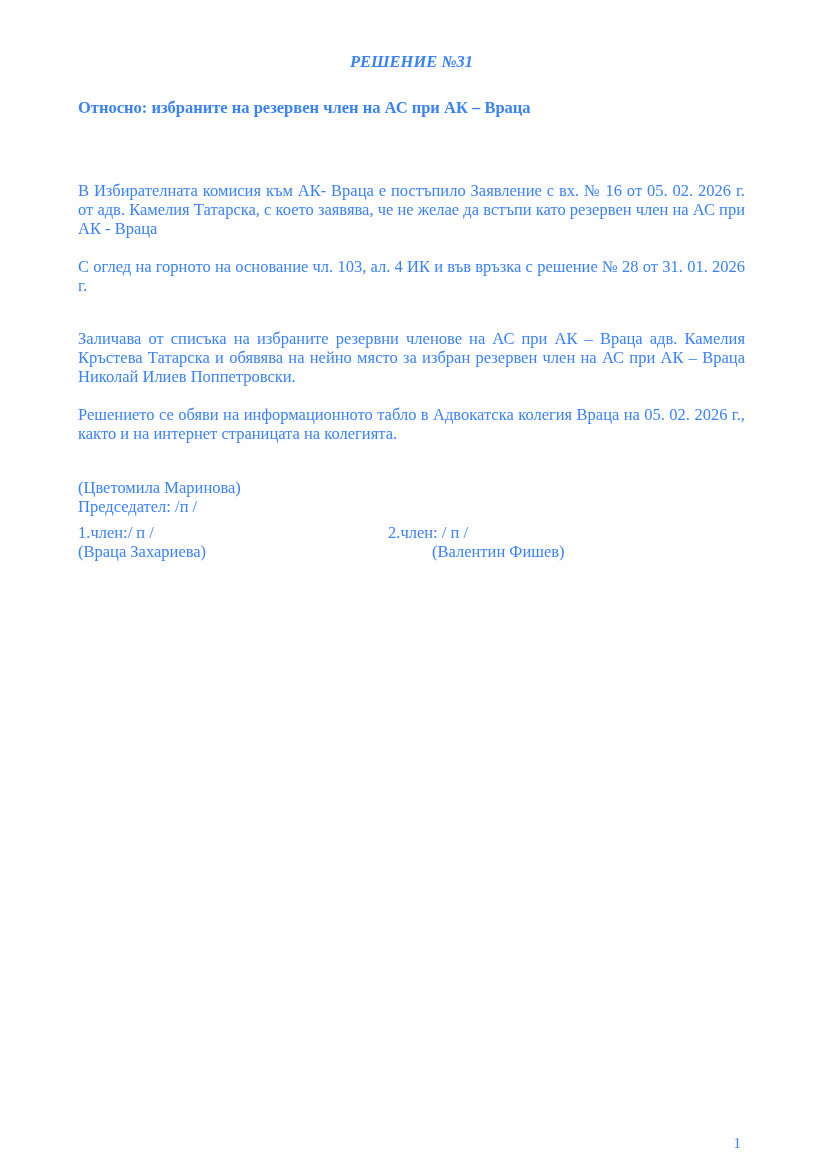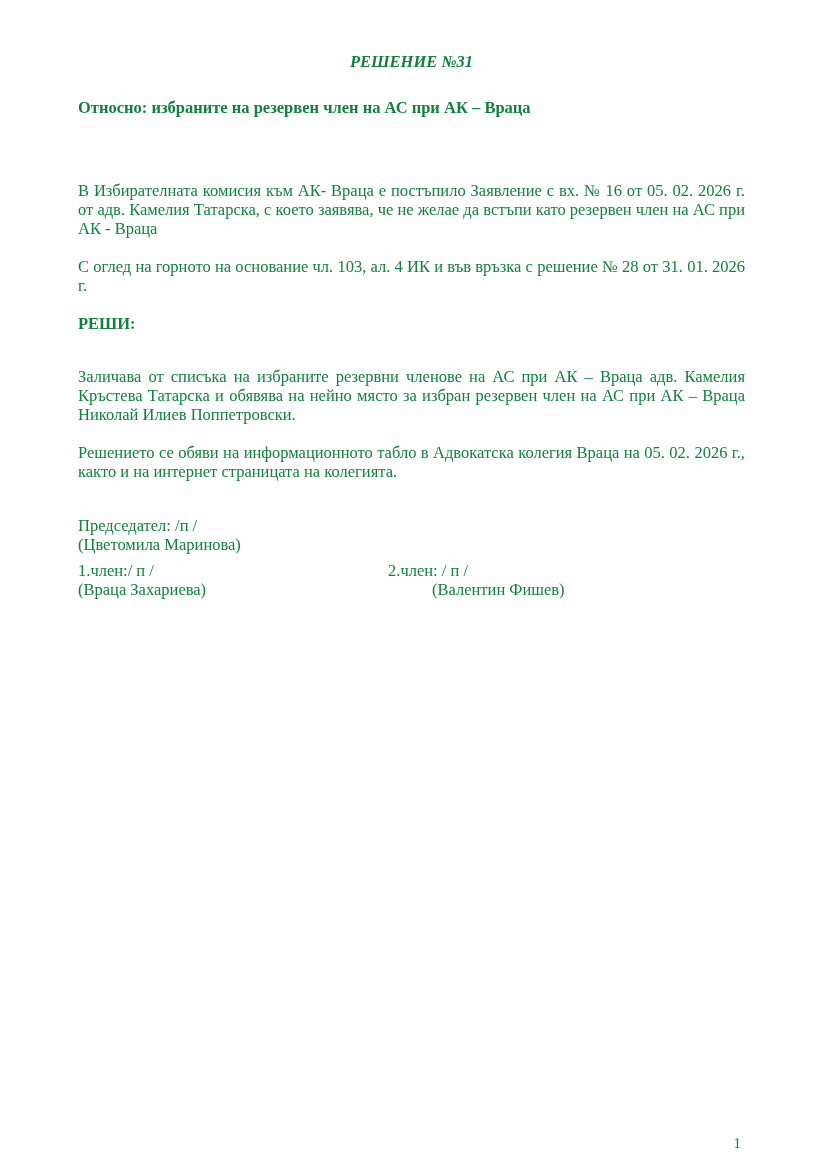--- a/index.html
+++ b/index.html
@@ -6,21 +6,21 @@
     margin: 0;
     padding: 0;
     background: #ffffff;
   }
   .page {
     position: relative;
     width: 825px;
     height: 1167px;
     margin: 0 auto;
     background: #fefefe;
-    color: #15803d;
+    color: #3b82f6;
     font-family: "Liberation Serif", "DejaVu Serif", serif;
     font-size: 16.5px;
     line-height: 19px;
     box-sizing: border-box;
     padding: 52px 80px 0 78px;
     overflow: hidden;
   }
   .doc-title {
     text-align: center;
     font-weight: bold;
@@ -78,30 +78,29 @@
 <div class="page">
 
   <p class="doc-title">РЕШЕНИЕ №31</p>
 
   <p class="doc-subject">Относно: избраните на резервен член на АС при АК – Враца</p>
 
   <p class="para para-first">В Избирателната комисия към АК- Враца е постъпило Заявление с вх. № 16 от 05. 02. 2026 г. от адв. Камелия Татарска, с което заявява, че не желае да встъпи като резервен член на АС при АК - Враца</p>
 
   <p class="para">С оглед на горното  на основание чл. 103, ал. 4 ИК и във връзка с решение № 28 от 31. 01. 2026 г.</p>
 
-  <p class="decision-heading">РЕШИ:</p>
 
   <p class="para para-decision">Заличава от списъка на избраните резервни членове на АС при АК – Враца адв. Камелия Кръстева Татарска и обявява на нейно място за избран резервен член на АС при АК – Враца Николай Илиев Поппетровски.</p>
 
   <p class="para">Решението  се обяви на информационното табло в Адвокатска колегия Враца на 05. 02. 2026 г., както и на интернет страницата на колегията.</p>
 
   <div class="signature-block">
 
+    <p class="sig-line">(Цветомила Маринова)</p>
     <p class="sig-line">Председател: /п /</p>
-    <p class="sig-line">(Цветомила Маринова)</p>
 
     <div class="members-row">
       <div class="member-col-1">
         <p class="sig-line">1.член:/ п /</p>
         <p class="sig-line">(Враца Захариева)</p>
       </div>
       <div class="member-col-2">
         <p class="sig-line">2.член: / п /</p>
         <p class="sig-line member2-name">(Валентин Фишев)</p>
       </div>

